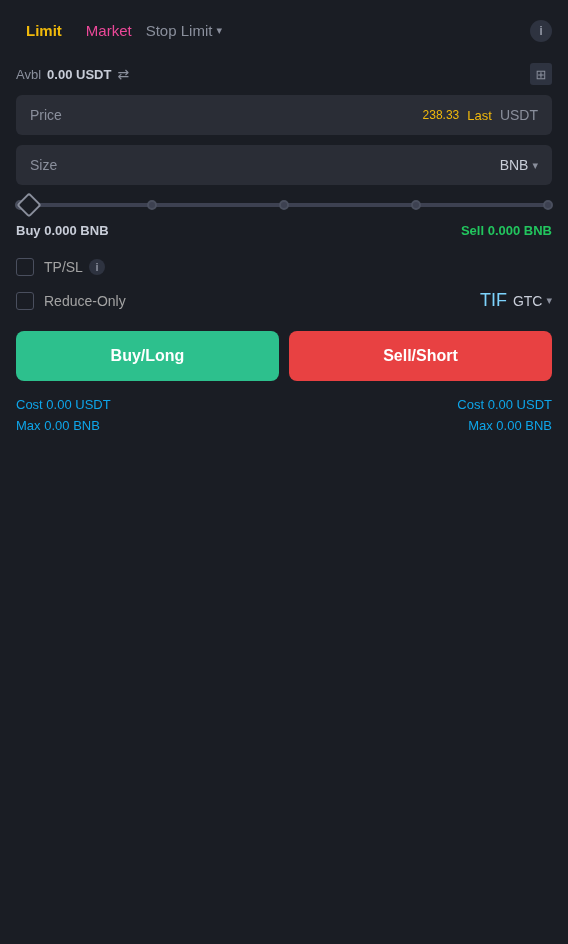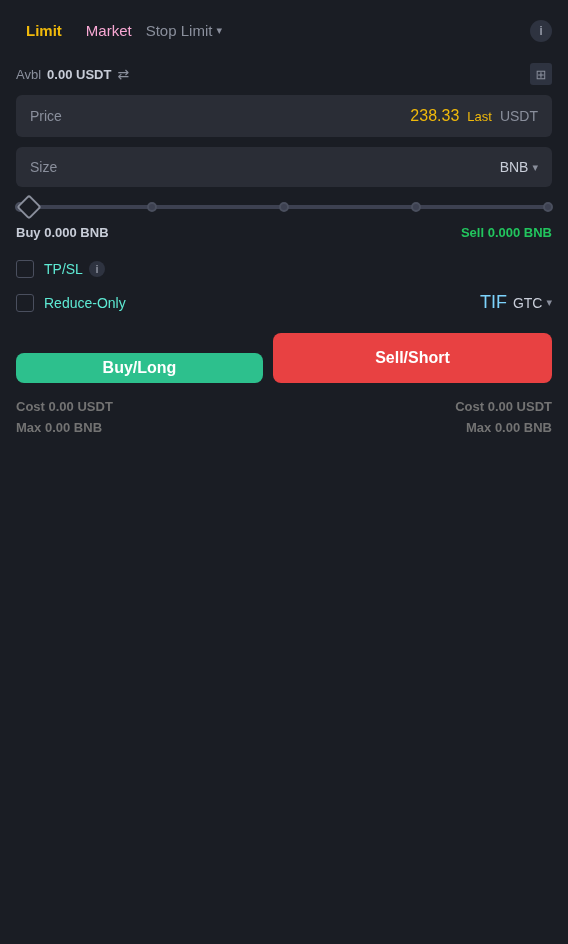--- a/index.html
+++ b/index.html
@@ -20,21 +20,21 @@
     .tabs {
       display: flex;
       align-items: center;
       margin-bottom: 18px;
       gap: 4px;
     }
     .tab {
       padding: 6px 10px;
       font-size: 15px;
       cursor: pointer;
-      color: #f9a8d4;
+      color: #ec4899;
       border-radius: 4px;
       font-weight: 500;
     }
     .tab.active {
       color: #f0b90b;
       font-weight: 600;
     }
     .stop-limit-tab {
       display: flex;
       align-items: center;
@@ -117,21 +117,21 @@
       color: #8a8f9c;
       font-size: 14px;
     }
     .input-right {
       display: flex;
       align-items: center;
       gap: 8px;
     }
     .price-value {
       color: #f0b90b;
-      font-size: 16px;
+      font-size: 12px;
       font-weight: 500;
     }
     .last-tag {
       color: #f0b90b;
       font-size: 13px;
     }
     .currency-label {
       color: #8a8f9c;
       font-size: 14px;
     }
@@ -230,21 +230,21 @@
       height: 18px;
       border: 1.5px solid #4a4f5e;
       border-radius: 3px;
       background: transparent;
       margin-right: 10px;
       cursor: pointer;
       flex-shrink: 0;
     }
     .checkbox-label {
       font-size: 14px;
-      color: #5eead4;
+      color: #a3a3a3;
     }
     .checkbox-info {
       display: inline-flex;
       align-items: center;
       justify-content: center;
       width: 16px;
       height: 16px;
       border-radius: 50%;
       background: #2e3340;
       color: #8a8f9c;
@@ -278,29 +278,28 @@
     }
 
     
     .action-buttons {
       display: flex;
       gap: 10px;
       margin-bottom: 16px;
     }
     .btn-buy {
       flex: 1;
-      padding: 0;
+      padding: 16px;
       background: #2dc08d;
       border: none;
       border-radius: 8px;
       color: #fff;
       font-size: 16px;
       font-weight: 700;
       cursor: pointer;
-      margin-top: 20px;
     }
     .btn-sell {
       flex: 1;
       padding: 16px;
       background: #e84142;
       border: none;
       border-radius: 8px;
       color: #fff;
       font-size: 16px;
       font-weight: 700;
@@ -318,22 +317,22 @@
       gap: 6px;
     }
     .cost-max-col.right {
       text-align: right;
     }
     .cost-line {
       font-size: 13px;
       color: #8a8f9c;
     }
     .cost-line span {
-      color: #737373;
-      font-weight: 700;
+      color: #0ea5e9;
+      font-weight: 400;
     }
   </style>
 </head>
 <body>
 
 <div class="container">
 
   <div class="tabs">
     <div class="tab active">Limit</div>
     <div class="tab">Market</div>

